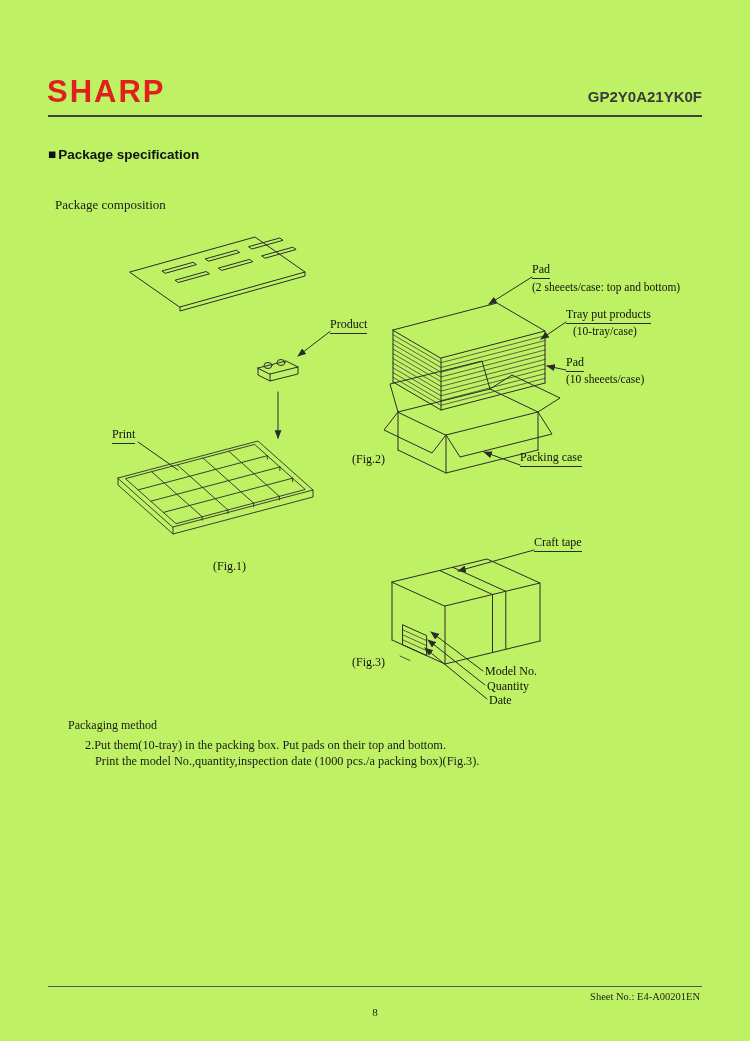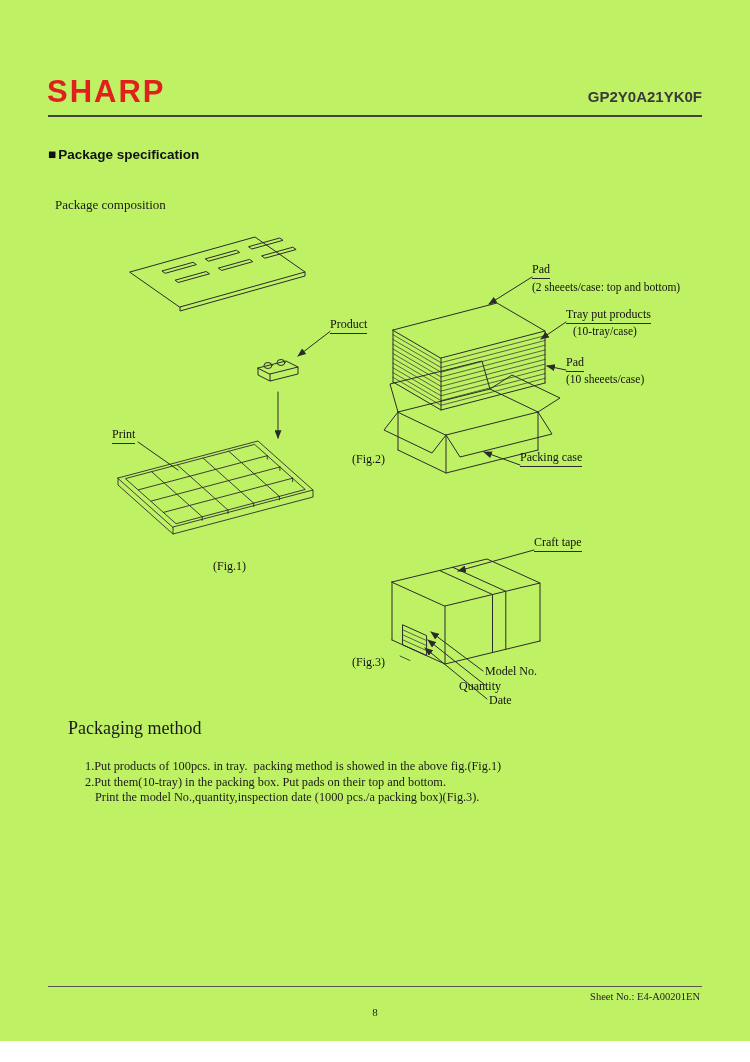--- a/index.html
+++ b/index.html
@@ -17,21 +17,21 @@
                font-size:13.5px; color:#111; display:flex; align-items:center; gap:2px; }
   .sub { left:55px; top:197px; font-size:13px; }
 
   .lbl { position:absolute; font-size:12px; color:#111; line-height:14px; white-space:nowrap; }
   .lbl.small { font-size:11.5px; }
   .ul { display:inline-block; border-bottom:1px solid #2b2b2b; padding-bottom:2px; }
 
   svg.art { position:absolute; left:0; top:0; pointer-events:none; }
 
   .pm { left:68px; top:718px; font-size:12.3px; }
-  .pm-title { font-size:18px; margin-bottom:20px; }
+  .pm-title { font-size:12px; margin-bottom:5px; }
   .pm-lines { margin-left:17px; }
   .pm-line { line-height:15.5px; white-space:pre-wrap; }
   .pm-line.cont { margin-left:10px; }
 
   .hr-bot { left:48px; width:654px; top:986px; height:1px; background:#555; }
   .sheet-no { right:50px; top:991px; font-size:10.5px; color:#222; }
   .page-no { left:0; top:1006px; width:750px; text-align:center; font-size:11px; color:#222; }
 </style>
 </head>
 <body>
@@ -163,27 +163,26 @@
   <span class="lbl" style="left:566px; top:307px;"><span class="ul">Tray put products</span></span>
   <span class="lbl small" style="left:573px; top:324px;">(10-tray/case)</span>
   <span class="lbl" style="left:566px; top:355px;"><span class="ul">Pad</span></span>
   <span class="lbl small" style="left:566px; top:372px;">(10 sheeets/case)</span>
   <span class="lbl" style="left:520px; top:450px;text-align:right;"><span class="ul">Packing case</span></span>
   <span class="lbl" style="left:352px; top:452px;">(Fig.2)</span>
 
   <span class="lbl" style="left:534px; top:535px;"><span class="ul">Craft tape</span></span>
   <span class="lbl" style="left:352px; top:655px;">(Fig.3)</span>
   <span class="lbl" style="left:485px; top:664px;">Model No.</span>
-  <span class="lbl" style="left:459px; top:679px;">Quantity</span>
+  <span class="lbl" style="left:487px; top:679px;">Quantity</span>
   <span class="lbl" style="left:489px; top:693px;">Date</span>
 
   <div class="abs pm">
     <div class="pm-title">Packaging method</div>
     <div class="pm-lines">
-      <div class="pm-line">1.Put products of 100pcs. in tray.  packing method is showed in the above fig.(Fig.1)</div>
       <div class="pm-line">2.Put them(10-tray) in the packing box. Put pads on their top and bottom.</div>
       <div class="pm-line cont">Print the model No.,quantity,inspection date (1000 pcs./a packing box)(Fig.3).</div>
     </div>
   </div>
 
   <div class="abs hr-bot"></div>
   <div class="abs sheet-no">Sheet No.: E4-A00201EN</div>
   <div class="abs page-no">8</div>
 
 </div>

